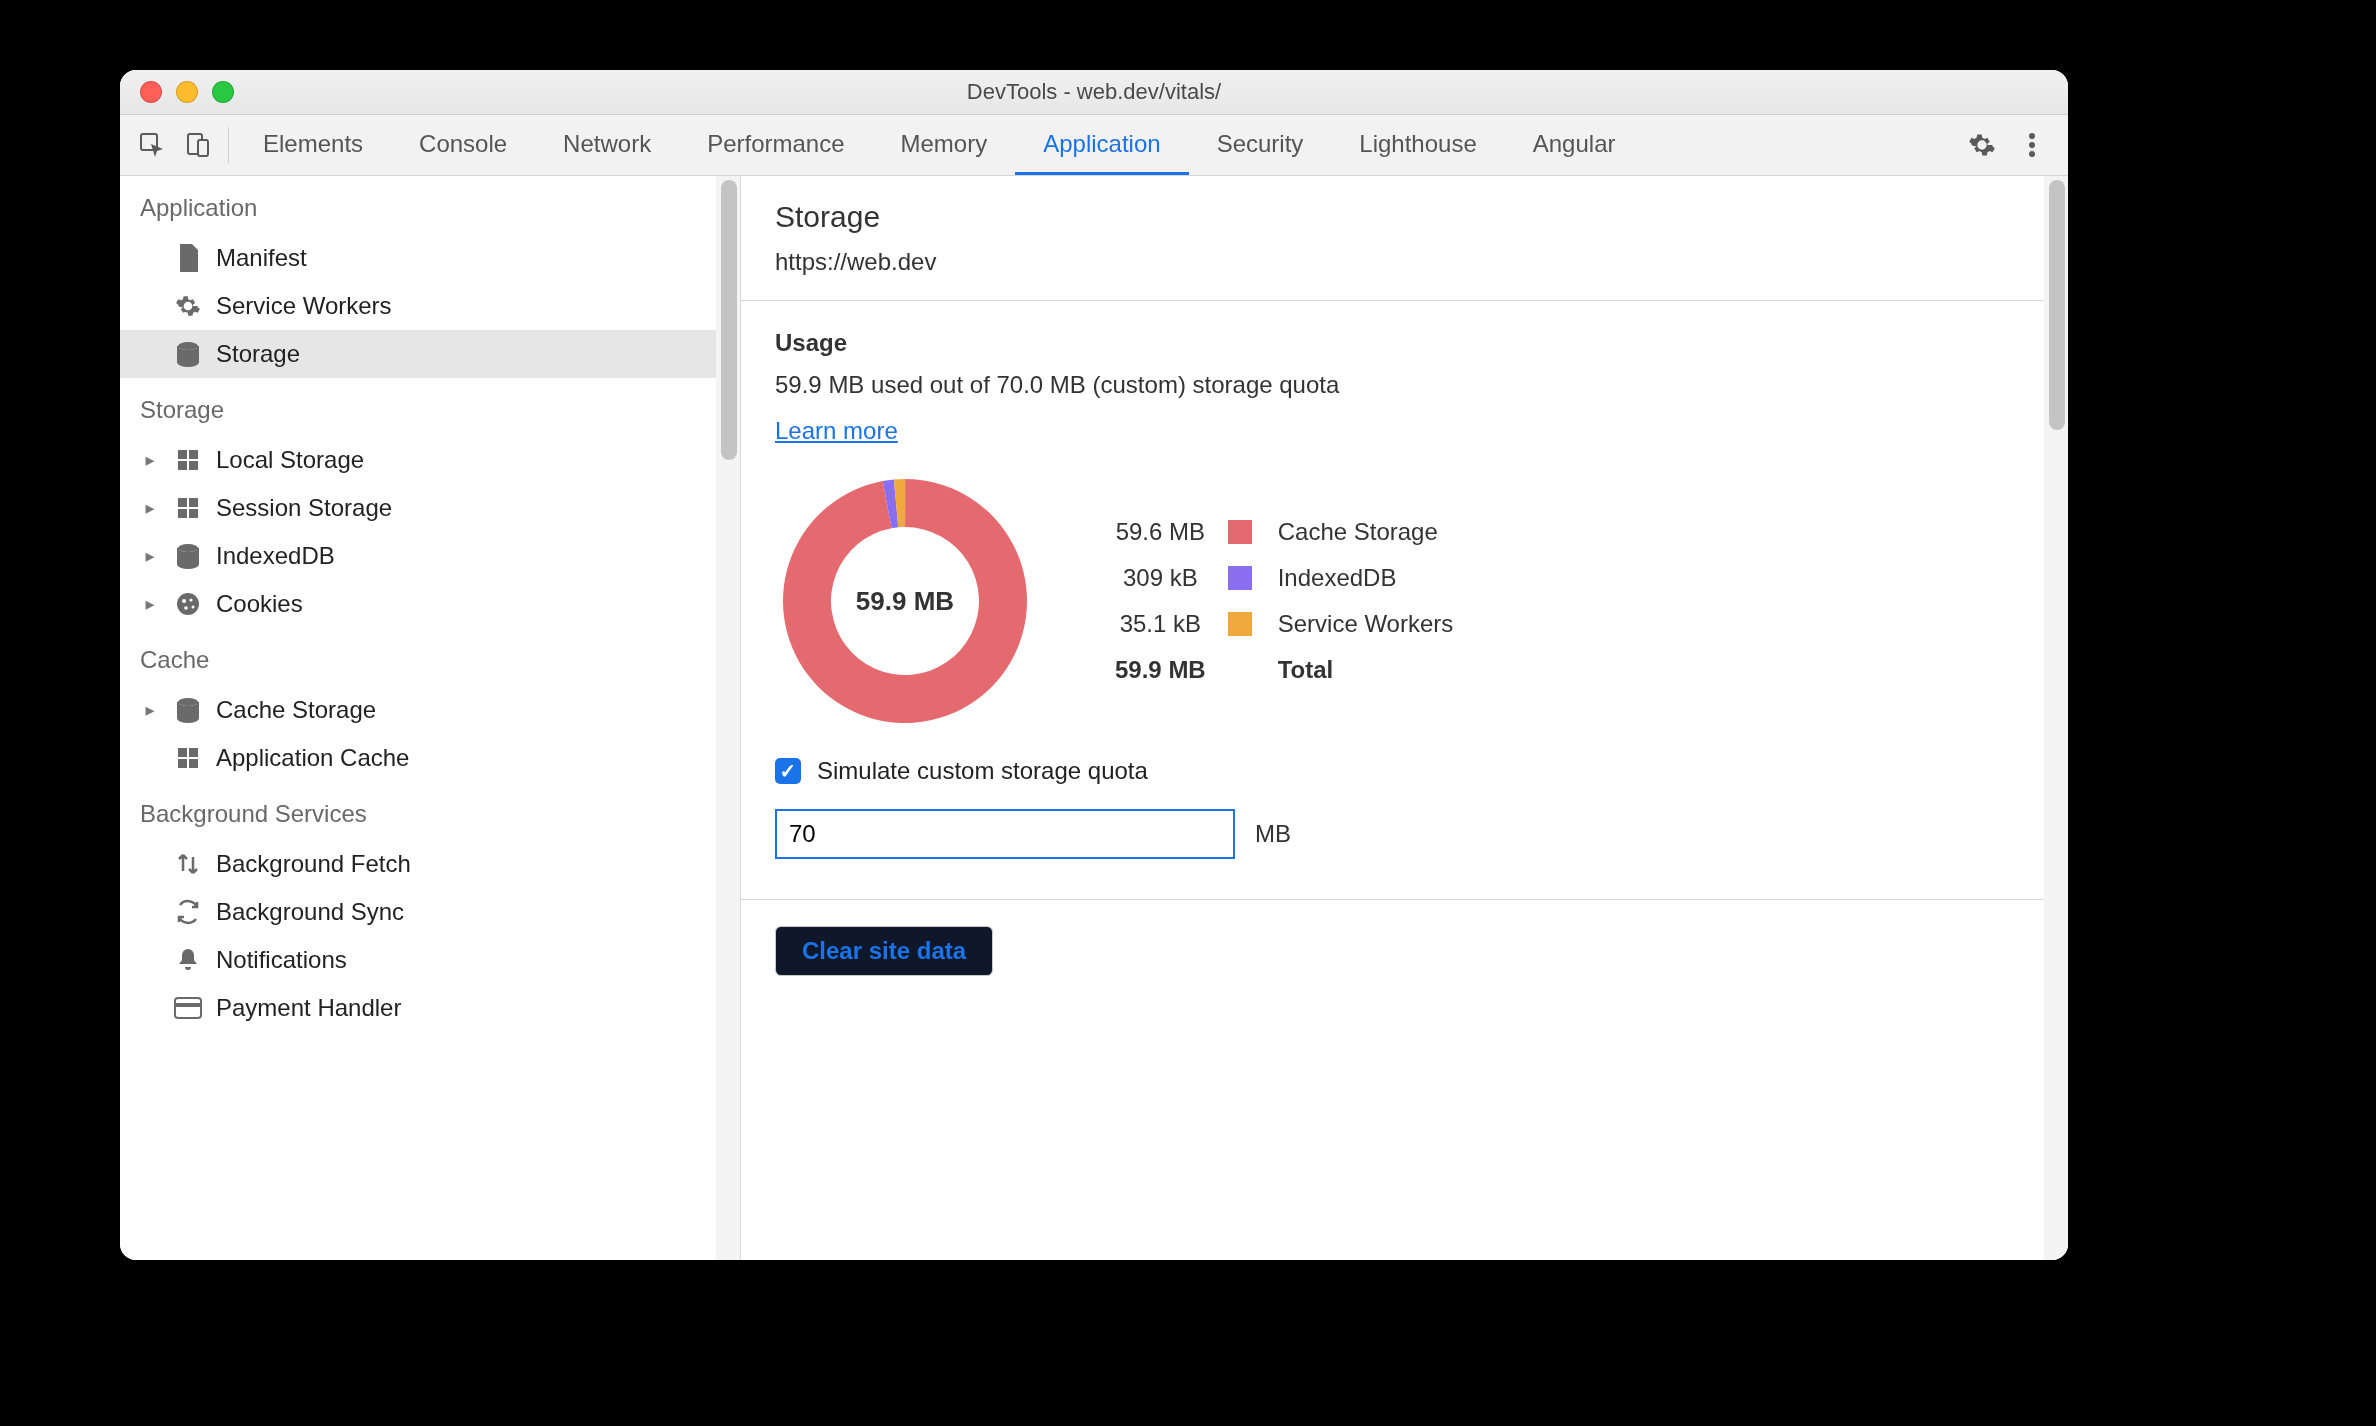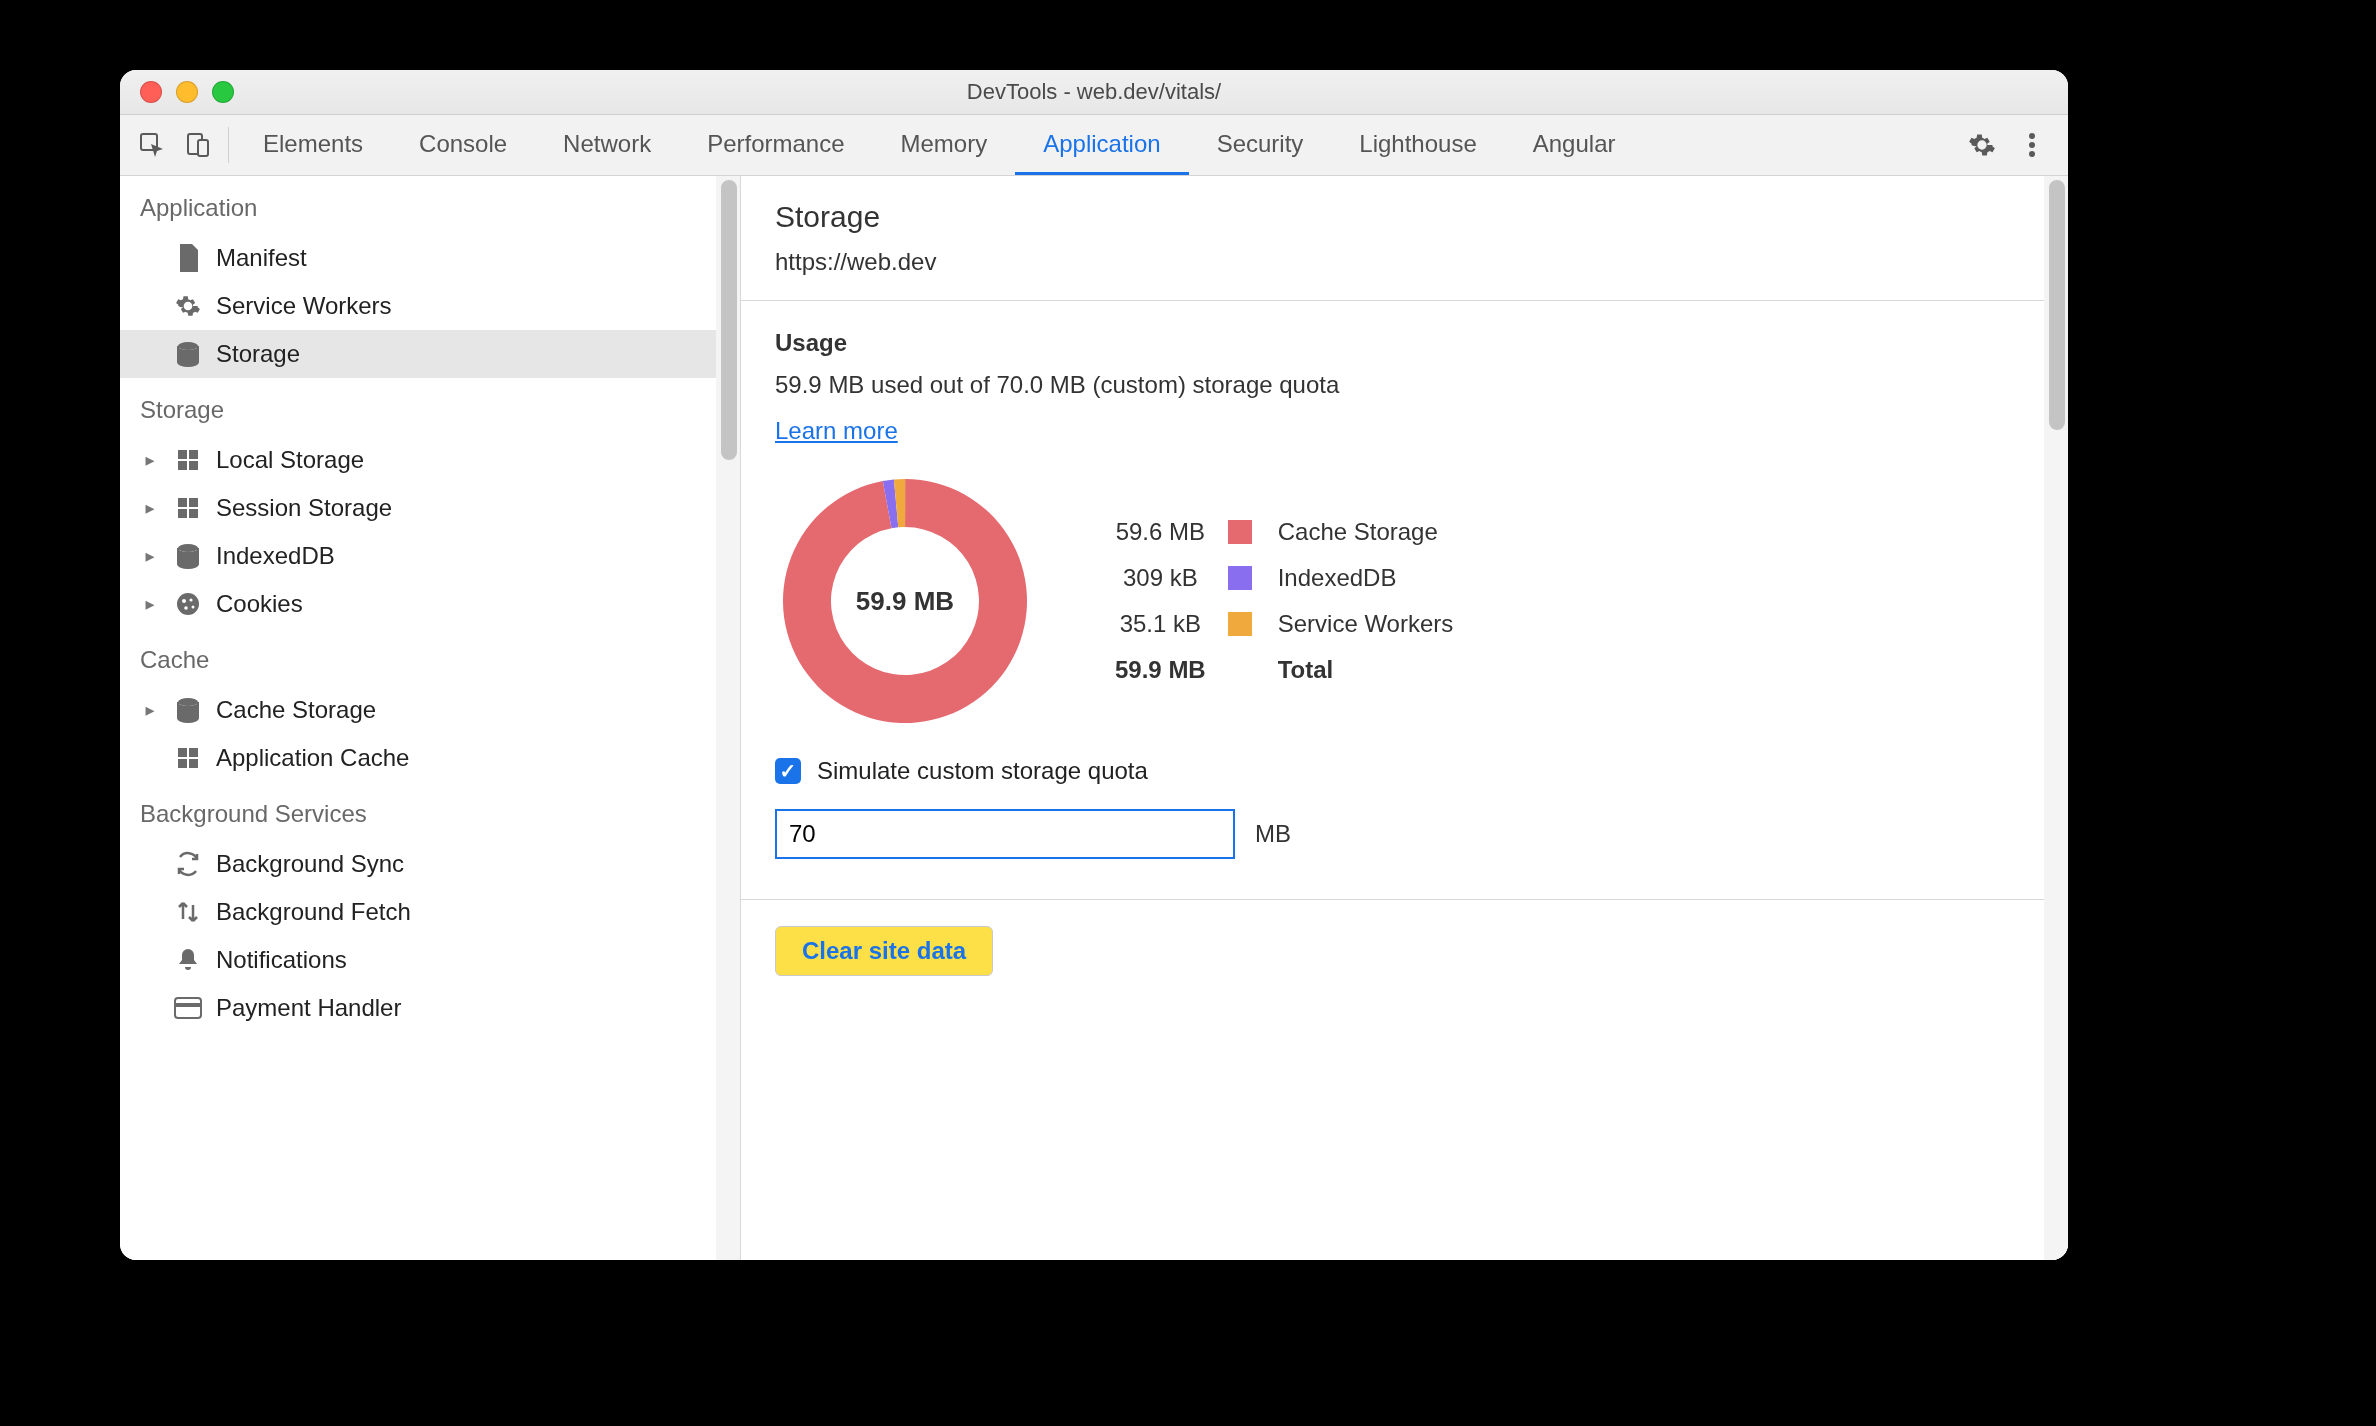--- a/index.html
+++ b/index.html
@@ -288,21 +288,21 @@
     font-size: 24px;
     padding: 0 12px;
     outline: none;
     box-sizing: border-box;
   }
   .unit { font-size: 24px; color: #333; }
   .clear-btn {
     margin-top: 26px;
     margin-bottom: 30px;
     border: 1px solid #c9c9c9;
-    background: #fde047;
+    background: #0f172a;
     color: #1a73e8;
     font-size: 24px;
     font-weight: 600;
     padding: 10px 26px;
     border-radius: 6px;
     cursor: pointer;
   }
   svg { display:block; }
 </style>
 </head>
@@ -471,37 +471,37 @@
                   <rect x="2" y="13" width="9" height="9"></rect>
                   <rect x="13" y="13" width="9" height="9"></rect>
                 </svg>
               </span>
               <span>Application Cache</span>
             </div>
             <div class="section-title">Background Services</div>
             <div class="tree-row">
               <span class="chev"></span>
               <span class="iconbox">
+                <svg width="24" height="26" viewBox="0 0 24 26" fill="#6a6a6a">
+                  <path d="M7 4v16M7 4l-4 4M7 4l4 4" stroke="#6a6a6a" stroke-width="2.5" fill="none"></path>
+                  <path d="M17 22V6M17 22l-4-4M17 22l4-4" stroke="#6a6a6a" stroke-width="2.5" fill="none"></path>
+                </svg>
+              </span>
+              <span>Background Fetch</span>
+            </div>
+            <div class="tree-row">
+              <span class="chev"></span>
+              <span class="iconbox">
                 <svg width="26" height="26" viewBox="0 0 26 26" fill="none" stroke="#6a6a6a" stroke-width="2.5">
                   <path d="M22 8A10 10 0 005 6"></path>
                   <path d="M4 18a10 10 0 0017 2"></path>
                   <path d="M22 3v5h-5M4 23v-5h5"></path>
                 </svg>
               </span>
               <span>Background Sync</span>
-            </div>
-            <div class="tree-row">
-              <span class="chev"></span>
-              <span class="iconbox">
-                <svg width="24" height="26" viewBox="0 0 24 26" fill="#6a6a6a">
-                  <path d="M7 4v16M7 4l-4 4M7 4l4 4" stroke="#6a6a6a" stroke-width="2.5" fill="none"></path>
-                  <path d="M17 22V6M17 22l-4-4M17 22l4-4" stroke="#6a6a6a" stroke-width="2.5" fill="none"></path>
-                </svg>
-              </span>
-              <span>Background Fetch</span>
             </div>
             <div class="tree-row">
               <span class="chev"></span>
               <span class="iconbox">
                 <svg width="24" height="26" viewBox="0 0 24 26" fill="#6a6a6a">
                   <path d="M12 2a6 6 0 00-6 6v5l-3 4h18l-3-4V8a6 6 0 00-6-6z"></path>
                   <path d="M9 20a3 3 0 006 0"></path>
                 </svg>
               </span>
               <span>Notifications</span>

